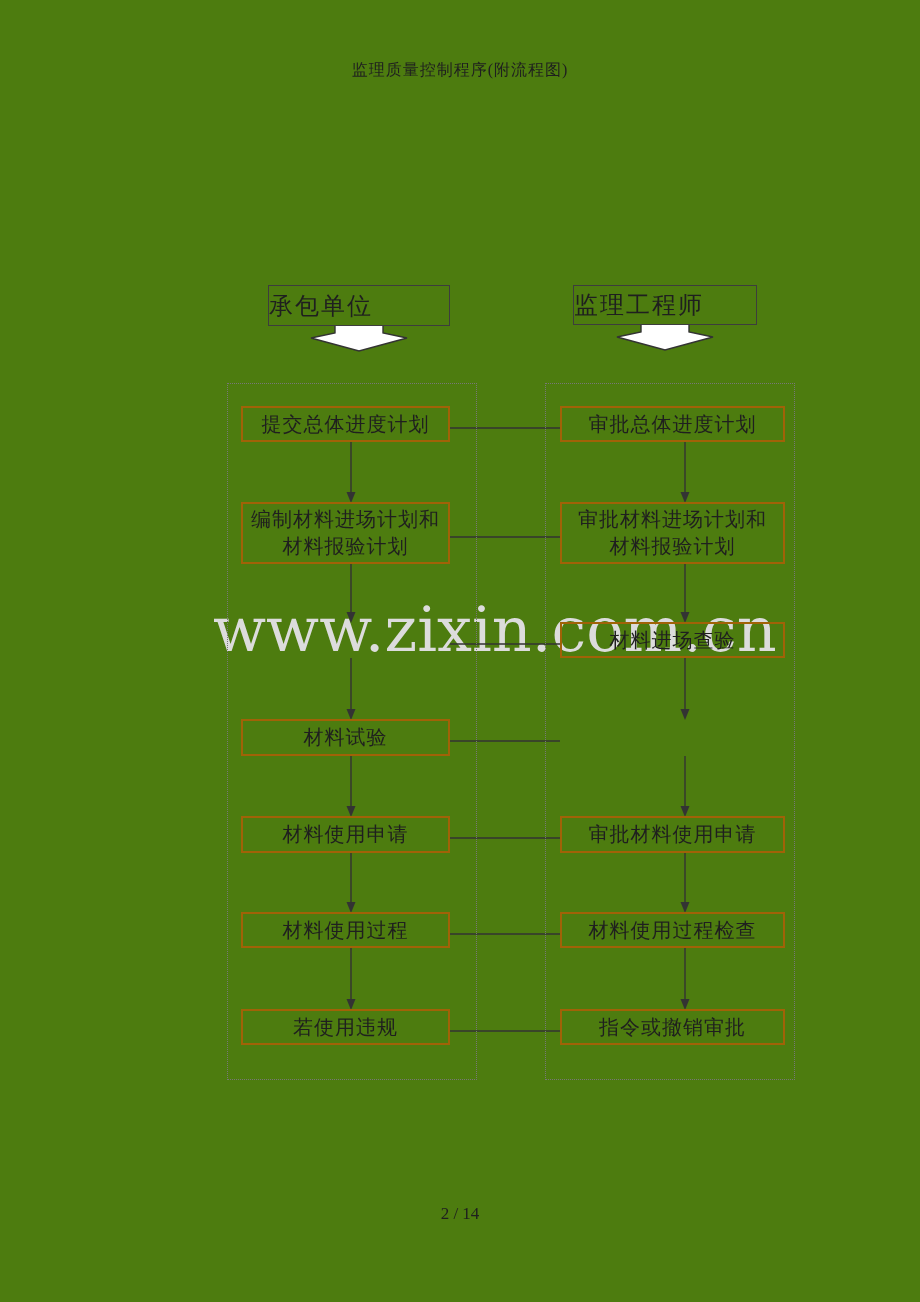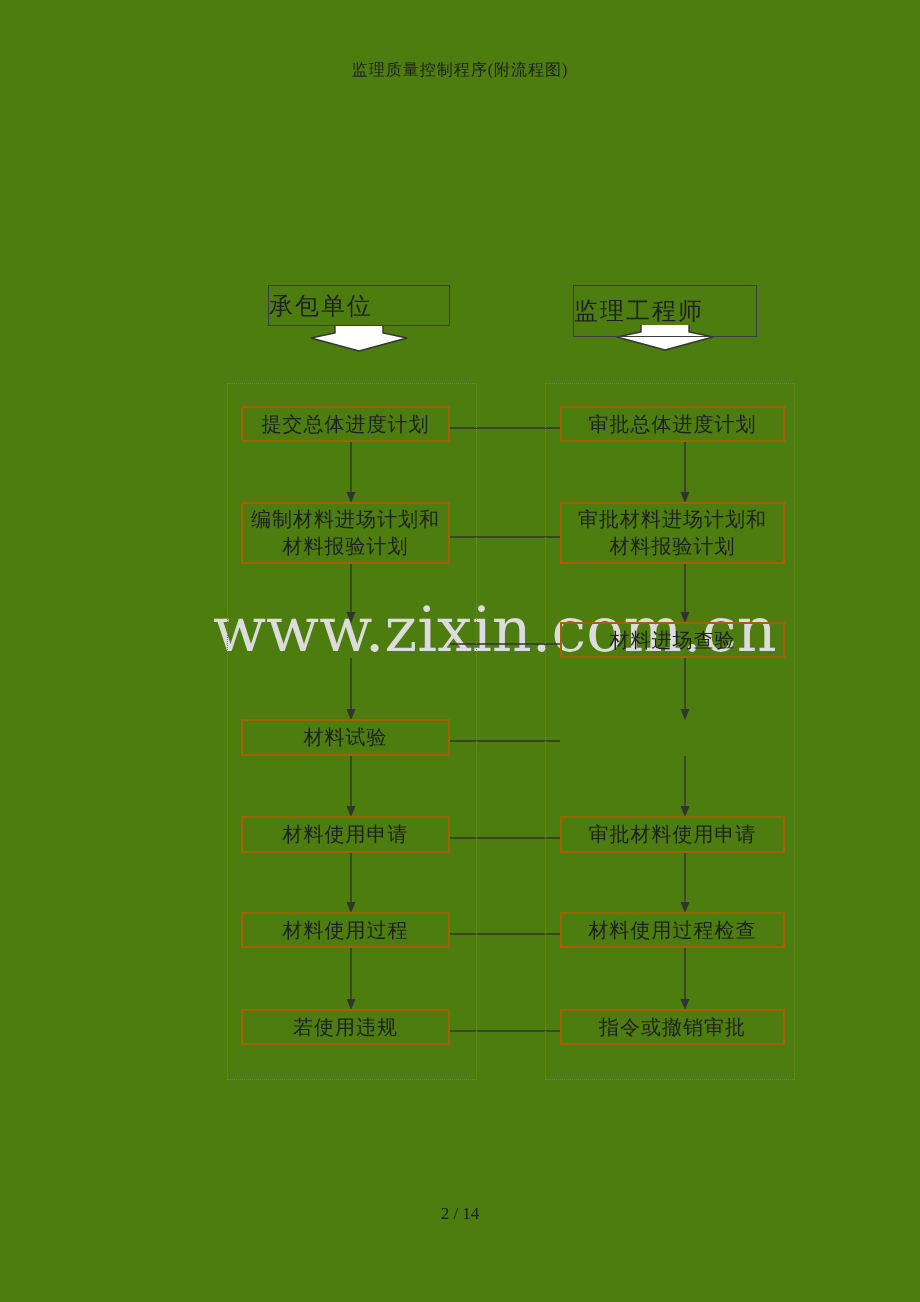--- a/index.html
+++ b/index.html
@@ -19,21 +19,21 @@
     position:absolute;top:599px;left:213px;font-size:62px;line-height:1;
     color:#dcdcdc;z-index:0;letter-spacing:0;font-family:"DejaVu Serif",serif;
     white-space:nowrap;
   }
   .topbox{
     position:absolute;box-sizing:border-box;border:1.5px solid #3d3d3d;
     display:flex;align-items:center;justify-content:flex-start;
     font-size:24px;letter-spacing:2px;z-index:2;background:transparent;
   }
   #topbox-left{left:268px;top:285px;width:182px;height:41px;}
-  #topbox-right{left:573px;top:285px;width:184px;height:52px;}
+  #topbox-right{left:573px;top:285px;width:184px;height:40px;}
   .container-dashed{
     position:absolute;box-sizing:border-box;border:1px dotted #777777;
     z-index:1;background:transparent;
   }
   #container-left{left:227px;top:383px;width:250px;height:697px;}
   #container-right{left:545px;top:383px;width:250px;height:697px;}
   .fbox{
     position:absolute;box-sizing:border-box;border:2px solid #a16207;
     display:flex;flex-direction:column;justify-content:center;
     font-size:20px;line-height:27px;text-align:center;letter-spacing:1px;

